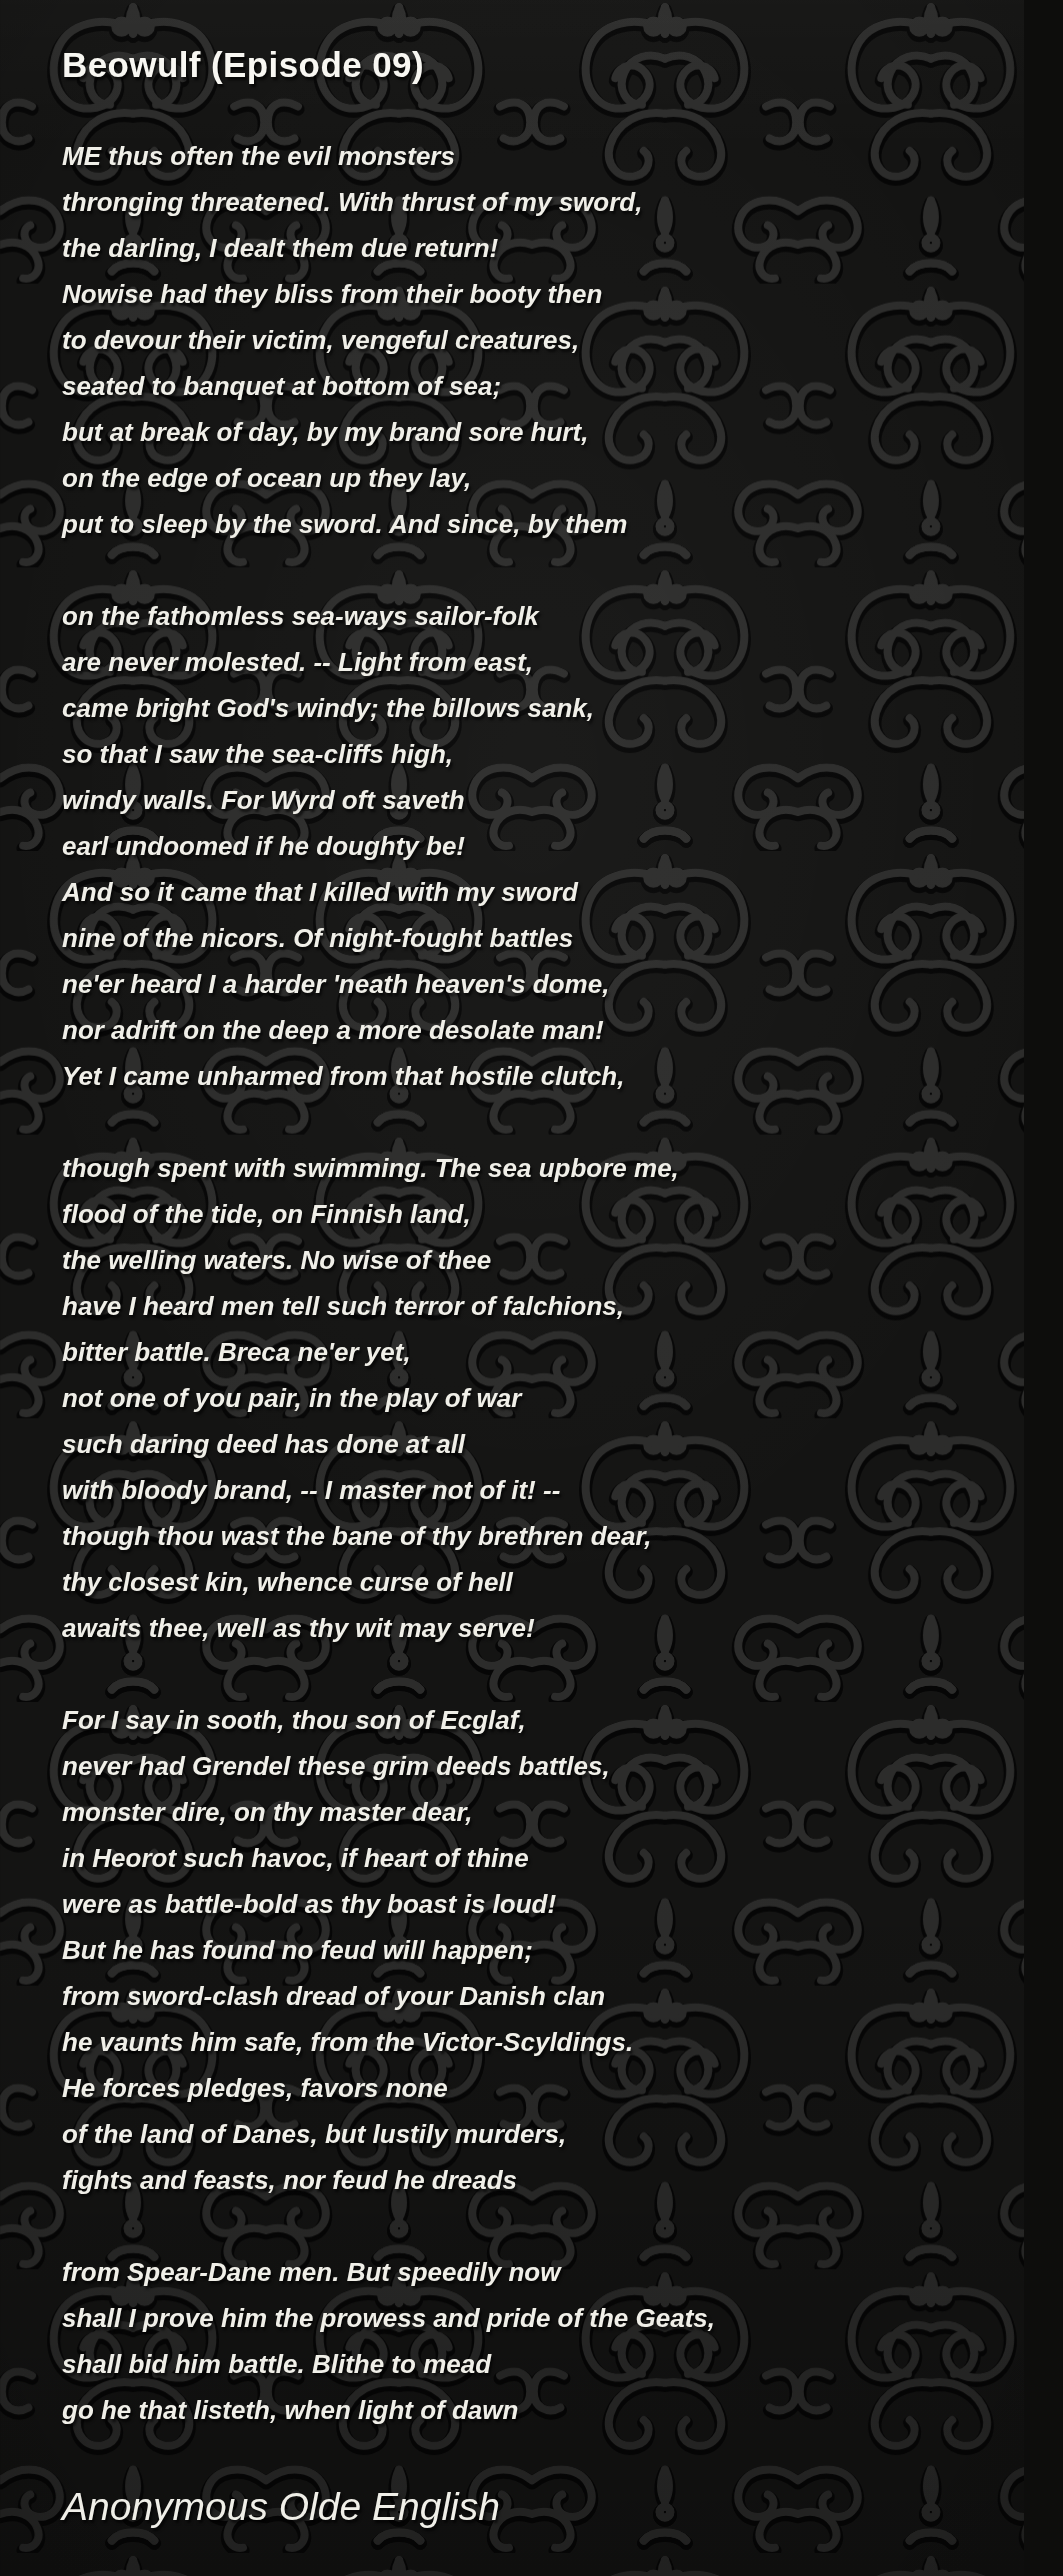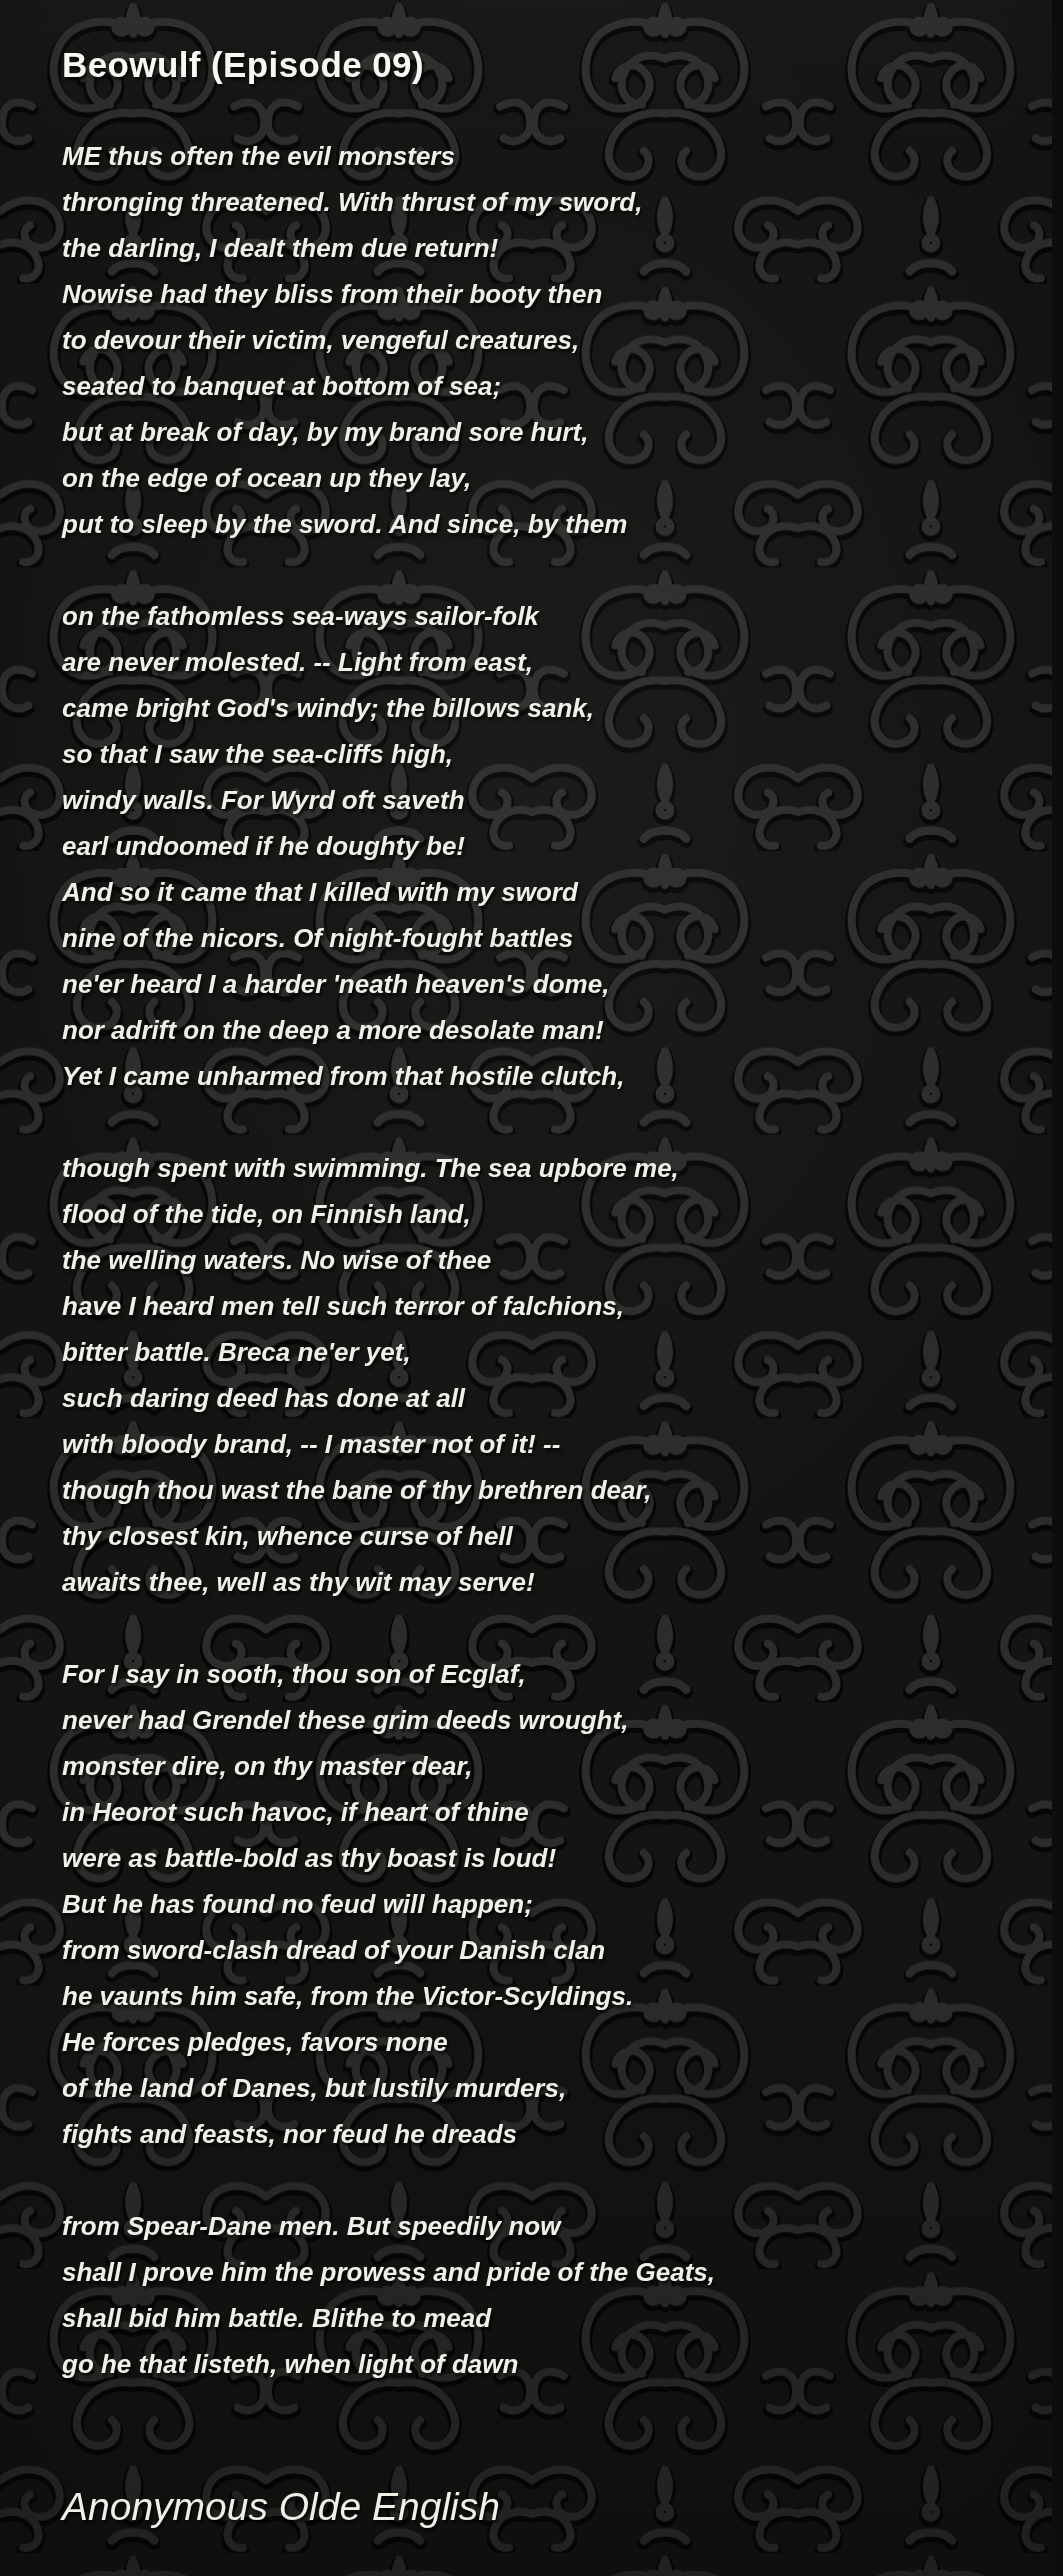--- a/index.html
+++ b/index.html
@@ -3,21 +3,21 @@
 <meta charset="utf-8">
 <style>
   html, body { margin: 0; padding: 0; }
   body {
     width: 1064px;
     height: 2576px;
     background: var(--page-bg, #0d0d0c);
     overflow: hidden;
     font-family: "Liberation Sans", sans-serif;
   }
-  .page { position: relative; width: 1024px; height: 2576px; overflow: hidden; padding-left: 28px; }
+  .page { position: relative; width: 1024px; height: 2576px; overflow: hidden; }
 
   .bg { position: absolute; left: 0; top: 0; display: block; }
   .bg .base { fill: var(--damask-base, #141413); }
   .bg .sh   { stroke: var(--damask-shadow, #040404); }
   .bg .hi   { stroke: var(--damask-hi, #2c2c2b); }
 
   .vignette {
     position: absolute; left: 0; top: 0; right: 0; bottom: 0;
     pointer-events: none;
     background:
@@ -125,29 +125,30 @@
         <div class="poem-line">ne'er heard I a harder 'neath heaven's dome,</div>
         <div class="poem-line">nor adrift on the deep a more desolate man!</div>
         <div class="poem-line">Yet I came unharmed from that hostile clutch,</div>
       </div>
       <div class="stanza">
         <div class="poem-line">though spent with swimming. The sea upbore me,</div>
         <div class="poem-line">flood of the tide, on Finnish land,</div>
         <div class="poem-line">the welling waters. No wise of thee</div>
         <div class="poem-line">have I heard men tell such terror of falchions,</div>
         <div class="poem-line">bitter battle. Breca ne'er yet,</div>
+        <div class="poem-line">not one of you pair, in the play of war</div>
         <div class="poem-line">such daring deed has done at all</div>
         <div class="poem-line">with bloody brand, -- I master not of it! --</div>
         <div class="poem-line">though thou wast the bane of thy brethren dear,</div>
         <div class="poem-line">thy closest kin, whence curse of hell</div>
         <div class="poem-line">awaits thee, well as thy wit may serve!</div>
       </div>
       <div class="stanza">
         <div class="poem-line">For I say in sooth, thou son of Ecglaf,</div>
-        <div class="poem-line">never had Grendel these grim deeds wrought,</div>
+        <div class="poem-line">never had Grendel these grim deeds battles,</div>
         <div class="poem-line">monster dire, on thy master dear,</div>
         <div class="poem-line">in Heorot such havoc, if heart of thine</div>
         <div class="poem-line">were as battle-bold as thy boast is loud!</div>
         <div class="poem-line">But he has found no feud will happen;</div>
         <div class="poem-line">from sword-clash dread of your Danish clan</div>
         <div class="poem-line">he vaunts him safe, from the Victor-Scyldings.</div>
         <div class="poem-line">He forces pledges, favors none</div>
         <div class="poem-line">of the land of Danes, but lustily murders,</div>
         <div class="poem-line">fights and feasts, nor feud he dreads</div>
       </div>

